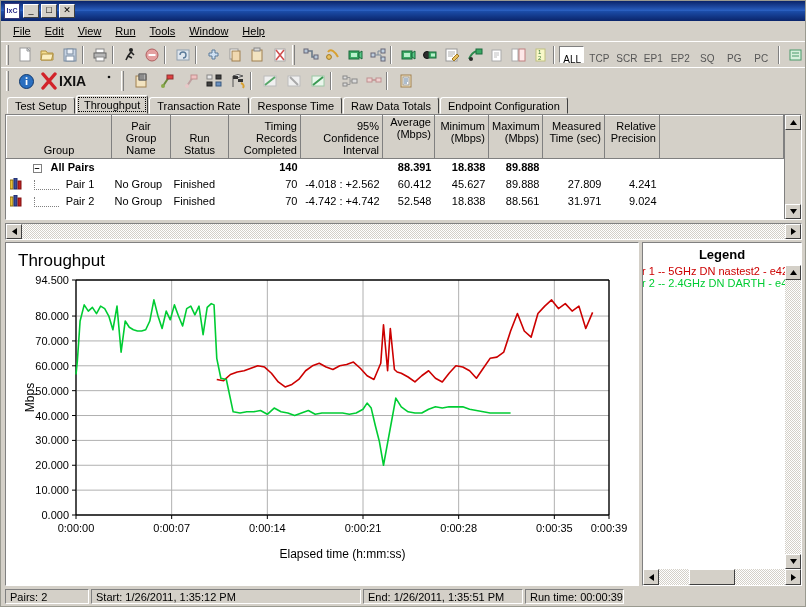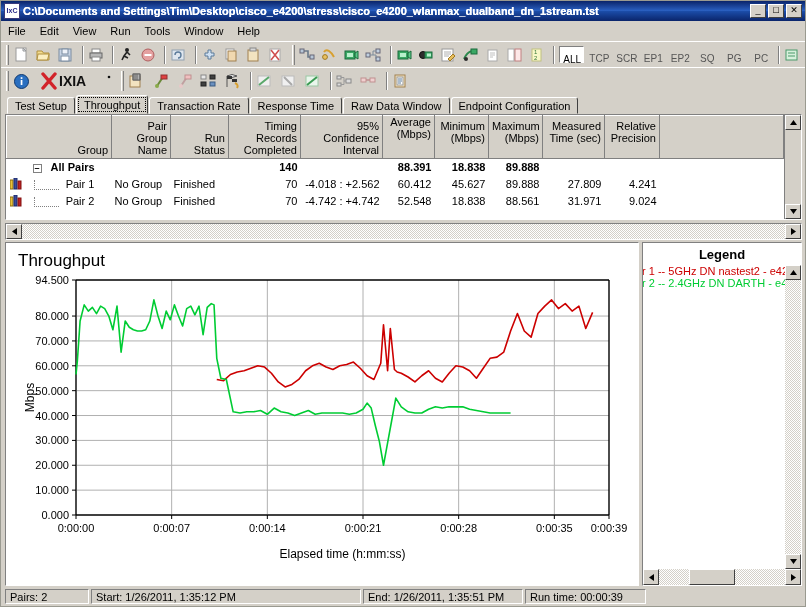--- a/index.html
+++ b/index.html
@@ -44,22 +44,23 @@
     border:1px solid;border-color:#ffffff #404040 #404040 #ffffff;
     font-size:9px;line-height:12px;text-align:center;color:#000;
     font-family:"Liberation Sans",sans-serif;
     box-sizing:border-box;position:relative;
   }
   .tbtn span{display:block;line-height:11px;font-size:9px;}
 
   
   .menubar{
     height:19px;flex:0 0 19px;display:flex;align-items:center;
-    background:#d4d0c8;
+    background:#d4d0c8;padding-left:5px;
     border-bottom:1px solid #d4d0c8;
+    text-decoration:underline;
   }
   .menuitem{
     padding:2px 7px;font-size:11px;color:#000;cursor:default;
   }
 
   
   .toolbar{
     height:26px;flex:0 0 26px;display:flex;align-items:center;
     background:#d4d0c8;
     border-top:1px solid #ffffff;
@@ -72,21 +73,21 @@
     border-left:1px solid #ffffff;border-right:1px solid #808080;
     box-sizing:border-box;
   }
   .sep{
     width:2px;height:18px;margin:0 3px;
     border-left:1px solid #808080;border-right:1px solid #ffffff;
     box-sizing:border-box;
   }
   .tbi{
     width:22px;height:22px;margin:0 1px;position:relative;
-    display:flex;align-items:center;justify-content:flex-start;
+    display:flex;align-items:center;justify-content:flex-end;
     box-sizing:border-box;
   }
   .tbi svg{display:block;}
   .tagbtn{
     min-width:25px;height:17px;margin:0 1px;
     font-size:10px;color:#555;text-align:center;line-height:17px;
     padding:4px 3px;box-sizing:border-box;
   }
   .tagbtn.sel{
     background:#ffffff;color:#000;
@@ -127,21 +128,21 @@
   table.grid th{
     background:#d4d0c8;
     border-right:1px solid #808080;
     border-bottom:1px solid #808080;
     border-top:1px solid #ffffff;
     border-left:1px solid #ffffff;
     height:40px;font-weight:normal;font-size:11px;
     padding:1px 3px 2px 3px;vertical-align:bottom;
     box-sizing:border-box;line-height:12px;
   }
-  table.grid th.lft{text-align:right;}
+  table.grid th.lft{text-align:center;}
   table.grid th.rgt{text-align:right;}
   table.grid td{
     font-size:11px;padding:1px 3px;height:17px;line-height:15px;
     white-space:nowrap;box-sizing:border-box;
   }
   td.r{text-align:right;}
   tr.grouprow td{font-weight:bold;}
   .icn-chart{
     width:13px;height:12px;display:inline-block;vertical-align:-2px;
   }
@@ -241,30 +242,29 @@
   .statuscell{
     border:1px solid;border-color:#808080 #ffffff #ffffff #808080;
     font-size:11px;line-height:14px;padding:0 4px;
     box-sizing:border-box;margin-right:2px;white-space:nowrap;
     display:flex;align-items:center;
   }
   .sc1{width:84px;}
   .sc2{width:270px;}
   .sc3{width:150px;}
   .sc4{width:160px;}
-  .sc5{width:121px;}
+  .sc5{width:99px;}
 </style>
 </head>
 <body>
 
 <div class="app">
 
   <div class="titlebar">
     <div class="title-icon">IxC</div>
-    <div class="title-text">C:\Documents and Settings\Tim\Desktop\cisco_e4200\stress\cisco_e4200_wlanmax_dualband_dn_1stream.tst</div>
     <div class="title-btns">
       <div class="tbtn">
           <span>_</span>
         </div>
       <div class="tbtn">
           <span style="font-size:8px;">☐</span>
         </div>
       <div class="tbtn">
           <span>✕</span>
         </div>
@@ -545,21 +545,21 @@
           <path d="M6 6 h4 M6 8 h4 M6 10 h3" stroke="#5a7a9a"></path>
         </svg>
     </div>
   </div>
 
   <div class="tabstrip">
     <div class="tab">Test Setup</div>
     <div class="tab active">Throughput</div>
     <div class="tab">Transaction Rate</div>
     <div class="tab">Response Time</div>
-    <div class="tab">Raw Data Window</div>
+    <div class="tab">Raw Data Totals</div>
     <div class="tab">Endpoint Configuration</div>
   </div>
 
   <div class="tablepanel">
     <div class="tbl-inner">
       <div class="tbl-scroll">
         <table class="grid">
           <colgroup>
             <col style="width:105px">
               <col style="width:59px">

